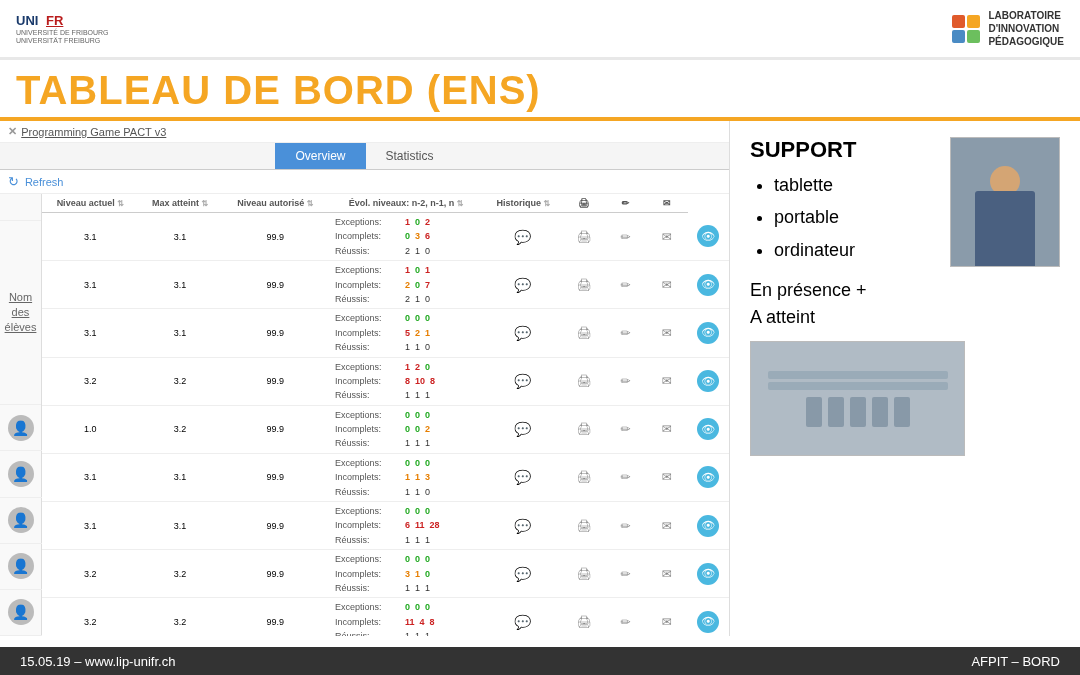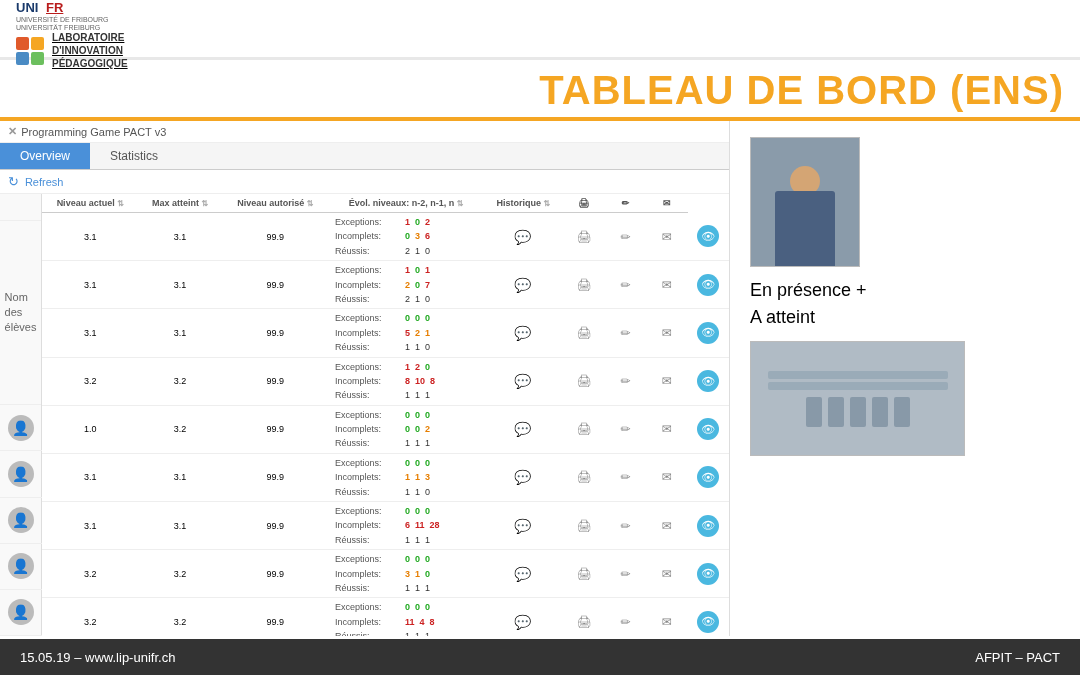--- a/index.html
+++ b/index.html
@@ -11,30 +11,28 @@
       overflow: hidden;
       position: relative;
     }
 
     
     #top-bar {
       height: 60px;
       background: #fff;
       border-bottom: 3px solid #e8e8e8;
       display: flex;
-      align-items: flex-start;
+      align-items: center;
       justify-content: space-between;
       padding: 0 16px;
-      flex-direction: column;
     }
     .lip-logo {
       display: flex;
       align-items: center;
       gap: 8px;
-      text-decoration: underline;
     }
     .lip-squares {
       display: grid;
       grid-template-columns: 1fr 1fr;
       gap: 2px;
       width: 28px;
       height: 28px;
     }
     .lip-sq {
       border-radius: 2px;
@@ -50,21 +48,20 @@
     #title-bar {
       background: #fff;
       padding: 8px 16px 4px 16px;
       border-bottom: 4px solid #f5a623;
     }
     #title-bar h1 {
       font-size: 40px;
       font-weight: 900;
       color: #f5a623;
       letter-spacing: 1px;
-      text-align: right;
     }
 
     
     #main-content {
       display: flex;
       height: calc(675px - 60px - 64px - 36px);
     }
 
     
     #dashboard-panel {
@@ -79,27 +76,28 @@
       background: #fff;
       padding: 4px 8px;
       font-size: 11px;
       color: #555;
       border-bottom: 1px solid #eee;
       display: flex;
       align-items: center;
       gap: 4px;
     }
     #app-header .close-x { color: #999; font-weight: bold; }
-    #app-header .app-title { font-size: 11px; }
+    #app-header .app-title { font-size: 11px; text-decoration: underline; }
 
     
     #tabs-bar {
       display: flex;
       background: #f5f5f5;
       border-bottom: 1px solid #ccc;
+      justify-content: center;
     }
     .tab {
       padding: 6px 20px;
       font-size: 12px;
       cursor: pointer;
       color: #555;
     }
     .tab.active {
       background: #4a90d9;
       color: #fff;
@@ -150,22 +148,23 @@
       background: #bbb;
       display: flex;
       align-items: center;
       justify-content: center;
       color: #fff;
       font-size: 14px;
     }
     .nom-label {
       font-size: 11px;
       color: #666;
-      text-align: left;
+      text-align: center;
       line-height: 1.4;
+      text-decoration: underline;
     }
 
     
     #data-table-wrap {
       flex: 1;
       overflow: auto;
     }
     table {
       width: 100%;
       border-collapse: collapse;
@@ -256,21 +255,21 @@
       line-height: 1.8;
     }
 
     #presence-block {
       font-size: 18px;
       line-height: 1.5;
     }
 
     
     #bottom-bar {
-      height: 36px;
+      height: 28px;
       background: #333;
       color: #fff;
       display: flex;
       align-items: center;
       justify-content: space-between;
       padding: 0 20px;
       font-size: 13px;
       position: absolute;
       bottom: 0;
       left: 0;
@@ -657,20 +656,28 @@
                 <td><button class="icon-btn">👁</button></td>
               </tr>
             </tbody>
         </table>
       </div>
     </div>
   </div>
 
   <div id="right-panel">
     <div style="display:flex;gap:10px;align-items:flex-start;position:relative;">
+      <div id="support-block" style="flex:1;">
+        <h2>SUPPORT</h2>
+        <ul>
+          <li>tablette</li>
+          <li>portable</li>
+          <li>ordinateur</li>
+        </ul>
+      </div>
 
       <div style="width:110px;height:130px;background:#8a9baa;flex-shrink:0;overflow:hidden;border:1px solid #bbb;display:flex;align-items:flex-end;justify-content:center;">
         <div style="position:relative;width:60px;height:100px;">
           <div style="width:30px;height:30px;border-radius:50%;background:#d4a574;position:absolute;top:0;left:15px;"></div>
           <div style="width:60px;height:75px;background:#4a6080;border-radius:3px 3px 0 0;position:absolute;bottom:0;left:0;"></div>
         </div>
       </div>
     </div>
     <div id="presence-block">
       <span>En présence +</span><br>
@@ -689,14 +696,14 @@
           <div style="width:16px;height:30px;background:#8899a8;border-radius:2px;"></div>
         </div>
       </div>
     </div>
   </div>
 
 </div>
 
 <div id="bottom-bar">
   <span>15.05.19 – www.lip-unifr.ch</span>
-  <span>AFPIT – PACT</span>
+  <span>AFPIT – BORD</span>
 </div>
 
 </body></html>

